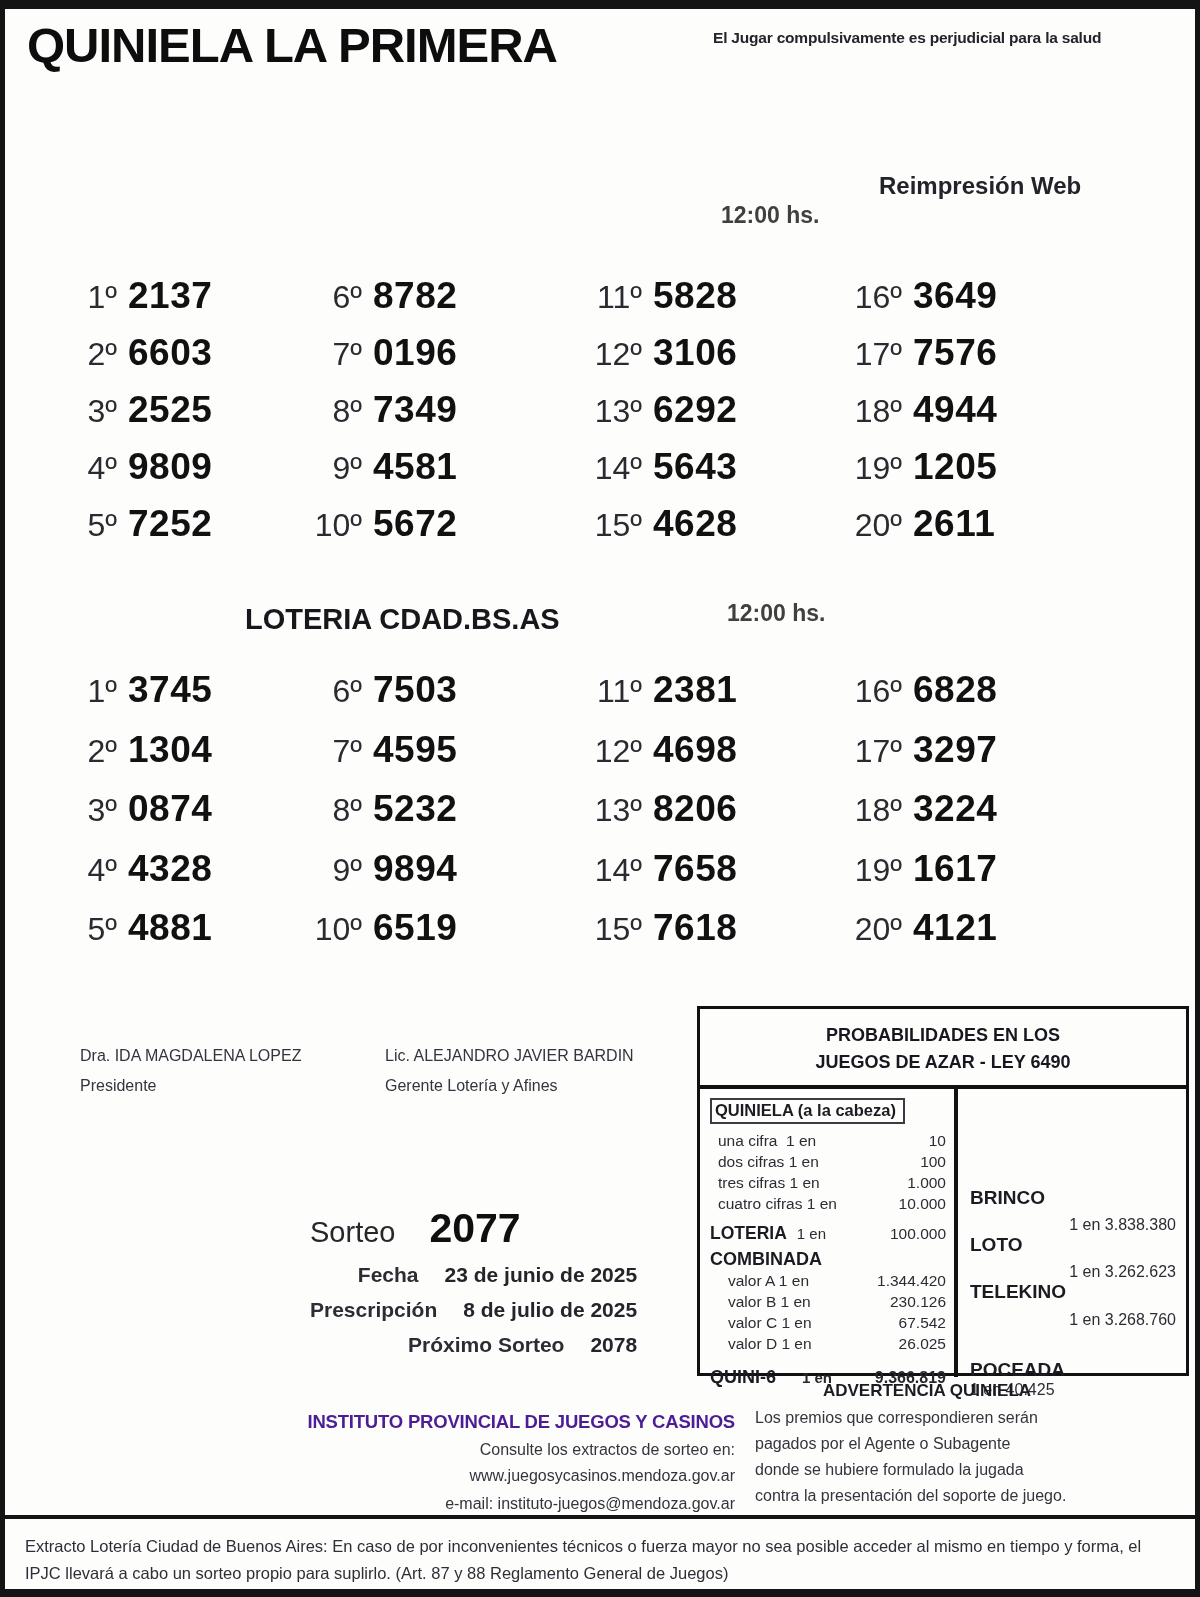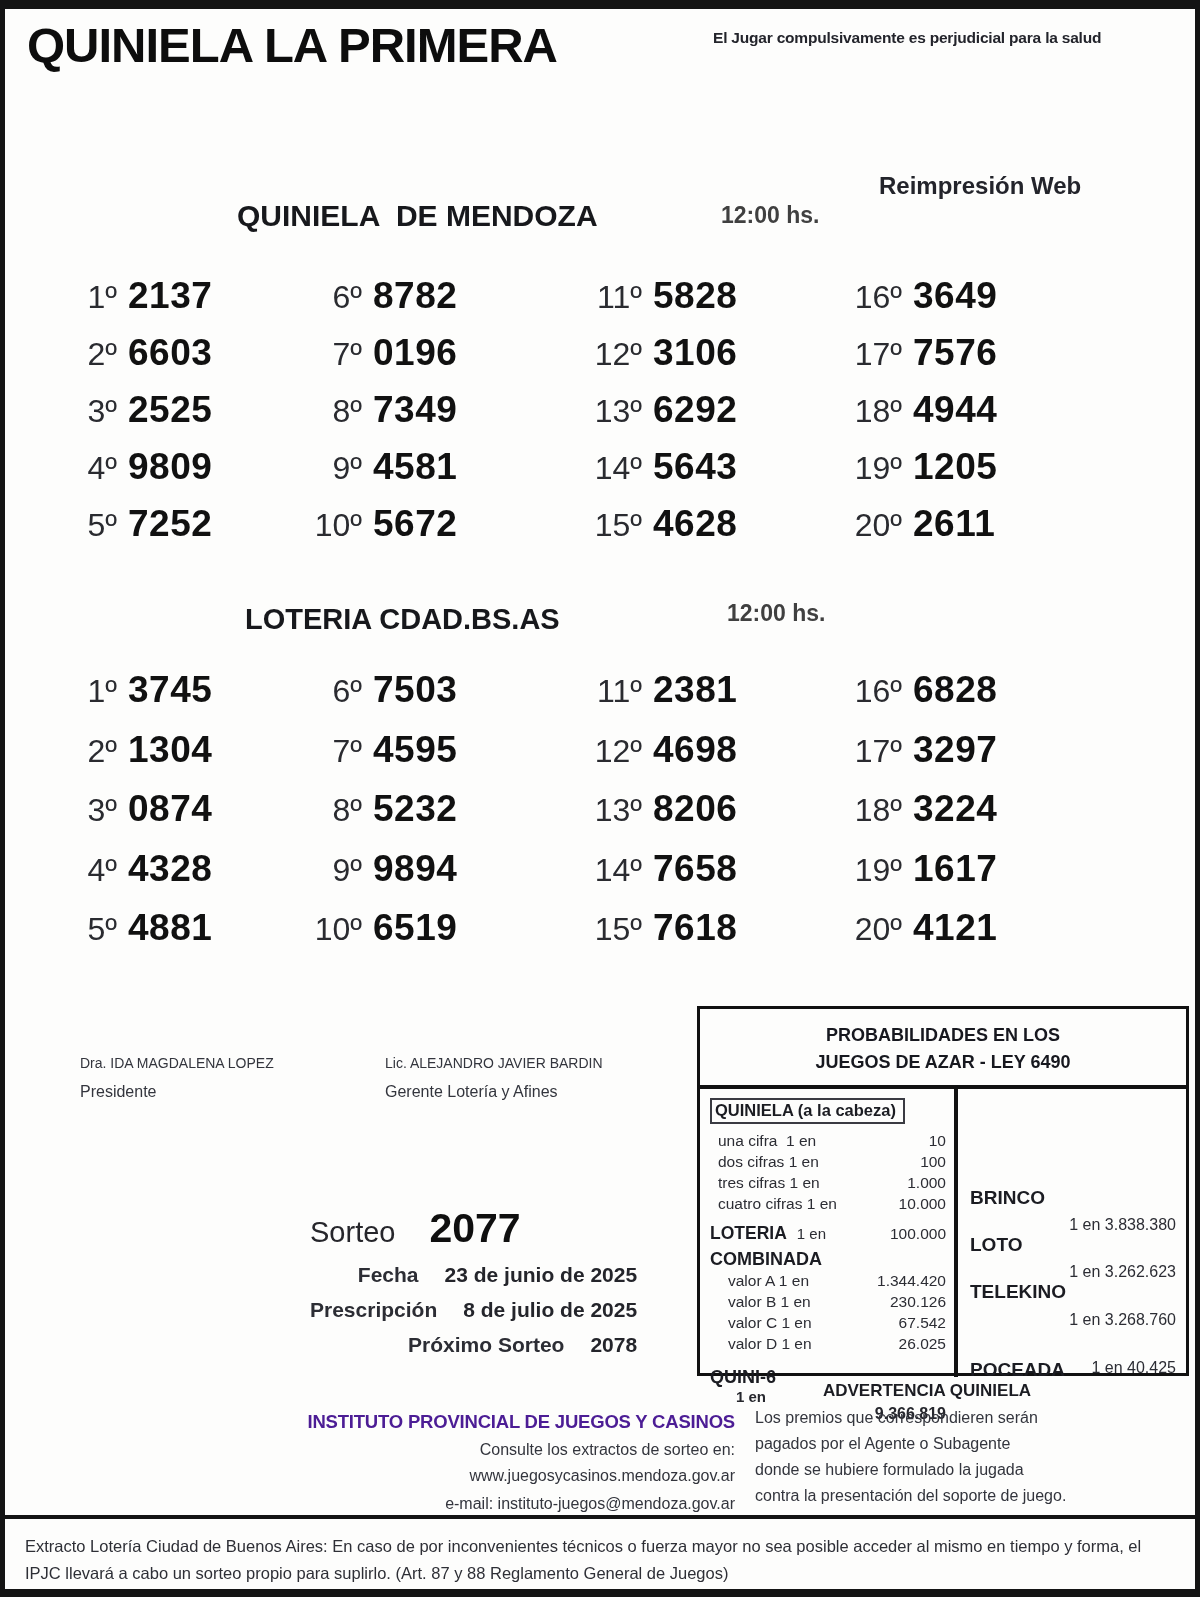--- a/index.html
+++ b/index.html
@@ -26,21 +26,21 @@
   .sec-title{font-size:30px;font-weight:700;color:#17181c;}
   .sec-time{font-size:23px;font-weight:700;color:#404040;}
 
   .grid{display:grid;grid-template-columns:245px 280px 260px 245px;}
   .res-cell{display:flex;align-items:baseline;}
   .grid1 .res-cell{height:57px;}
   .grid2 .res-cell{height:59.5px;}
   .res-pos{width:50px;text-align:right;font-size:32px;font-weight:500;color:#2a2b30;flex:none;}
   .res-num{margin-left:11px;font-size:37px;font-weight:700;letter-spacing:0.5px;color:#111;}
 
-  .official .off-name{font-size:14px;color:#33353d;margin-top:8px;}
+  .official .off-name{font-size:16px;color:#33353d;}
   .official .off-role{font-size:16px;color:#33353d;margin-top:12px;}
 
   .draw-info{left:305px;top:1196px;}
   .sorteo-label{font-size:29px;color:#26262b;}
   .sorteo-num{font-size:41px;font-weight:700;margin-left:34px;color:#0f0f0f;}
   .di-row{margin-top:11px;font-size:21px;font-weight:700;color:#2c2d34;text-align:right;}
   .di-row .di-val{margin-left:26px;color:#24252b;}
 
   .prob-box{left:692px;top:997px;width:492px;height:370px;border:3px solid #111;box-sizing:border-box;background:#fdfdfc;}
   .prob-title{border-bottom:4px solid #111;text-align:center;padding:13px 6px 9px;font-weight:700;font-size:18px;line-height:1.5;color:#17181f;}
@@ -49,30 +49,30 @@
   .prob-right{flex:1;box-sizing:border-box;padding:98px 10px 8px 12px;}
   .q-head{display:inline-block;border:2px solid #3a3b42;padding:1px 7px 2px 3px;font-weight:700;font-size:16.5px;color:#1b1c22;}
   .q-rows{margin-top:6px;}
   .q-row{display:flex;justify-content:space-between;font-size:15.5px;padding:1.5px 0 1.5px 8px;color:#2c2d34;}
   .lot-row{display:flex;align-items:baseline;margin-top:9px;}
   .lot-row .g-name{font-weight:700;font-size:17.5px;color:#1b1c22;}
   .lot-row .g-mid{font-size:15px;margin-left:10px;color:#2c2d34;}
   .lot-row .g-val{margin-left:auto;font-size:15.5px;color:#2c2d34;}
   .comb-head{font-weight:700;font-size:18px;margin-top:5px;color:#1b1c22;}
   .comb-row{display:flex;justify-content:space-between;font-size:15.5px;padding:1.5px 0 1.5px 18px;color:#2c2d34;}
-  .quini-row{display:flex;align-items:flex-start;margin-top:13px;font-weight:700;flex-direction:column;}
+  .quini-row{display:flex;align-items:center;margin-top:13px;font-weight:700;}
   .quini-row .g-name{font-size:18px;color:#1b1c22;}
   .quini-row .g-mid{font-size:15px;margin-left:26px;color:#26272d;}
   .quini-row .g-val{margin-left:auto;font-size:16px;color:#26272d;}
   .rg-row{display:flex;justify-content:space-between;}
   .rg-tall{align-items:flex-end;height:47px;}
   .rg-name{align-self:flex-start;font-weight:700;font-size:19px;color:#1b1c22;}
   .rg-val{font-size:16px;color:#2c2d34;}
   .rg-block .rg-val{display:block;text-align:right;margin-top:8px;}
-  .rg-inline{margin-top:30px;align-items:baseline;}
+  .rg-inline{margin-top:30px;align-items:baseline;flex-direction:column;}
 
   .advertencia{left:722px;top:1372px;width:400px;}
   .adv-title{text-align:center;font-weight:700;font-size:17px;color:#1b1c22;}
   .adv-line{font-size:16px;color:#33353d;margin-top:8px;padding-left:28px;}
 
   .institute{left:230px;top:1402px;width:500px;}
   .inst-name{font-weight:700;font-size:18.5px;letter-spacing:-0.2px;color:#4c1d95;text-align:right;}
   .inst-line{font-size:16px;color:#33353d;margin-top:8px;text-align:right;}
   .inst-email{margin-top:10px;}
 
@@ -81,21 +81,20 @@
 </style>
 </head>
 <body>
 
 <div class="page">
 
   <div class="abs main-title">QUINIELA LA PRIMERA</div>
   <div class="abs health-warning">El Jugar compulsivamente es perjudicial para la salud</div>
   <div class="abs reprint">Reimpresión Web</div>
 
-  <div class="abs sec-title pre" style="left:232px;top:190px;">QUINIELA  DE MENDOZA</div>
   <div class="abs sec-time" style="left:716px;top:193px;">12:00 hs.</div>
 
   <div class="abs grid grid1" style="left:62px;top:266px;">
     <div class="res-cell">
         <span class="res-pos">1º</span>
         <span class="res-num">2137</span>
       </div>
     <div class="res-cell">
         <span class="res-pos">6º</span>
         <span class="res-num">8782</span>

